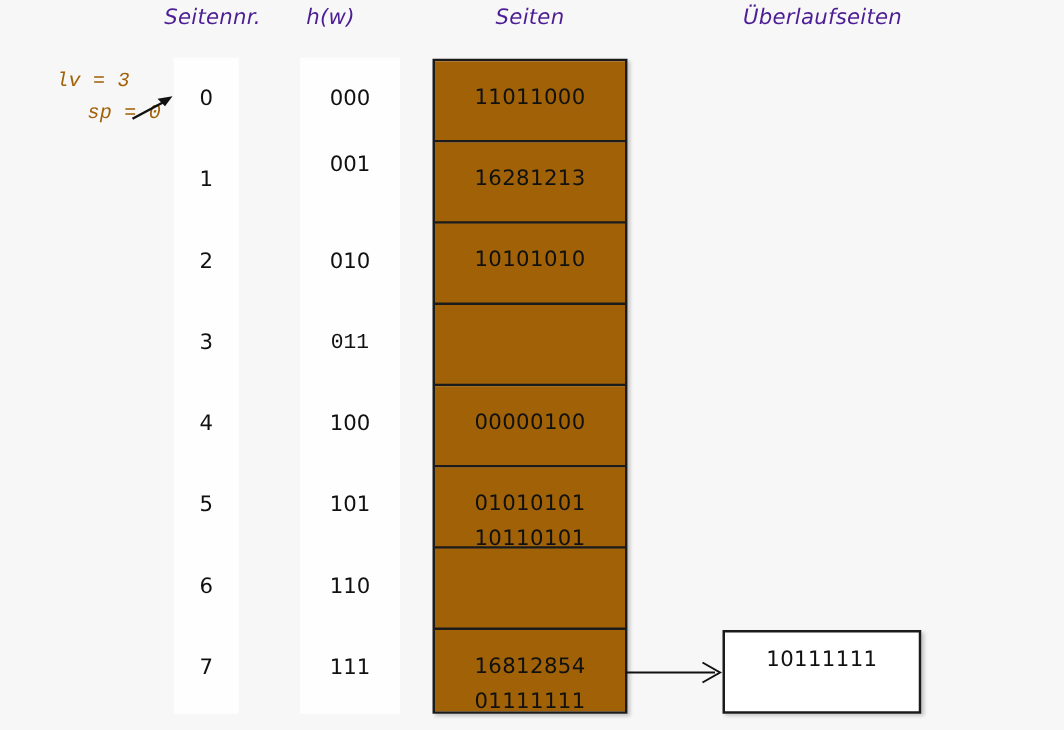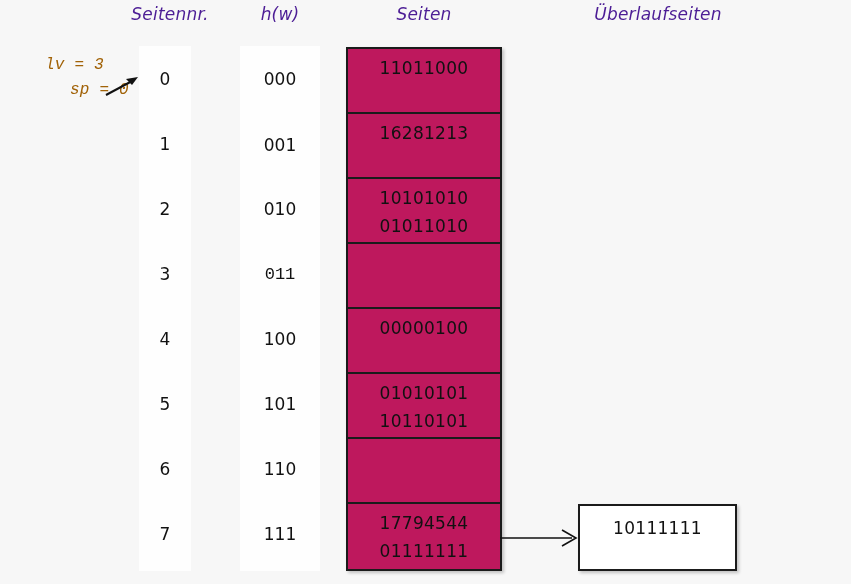--- a/index.html
+++ b/index.html
@@ -25,21 +25,21 @@
   .col-header {
     position: absolute;
     font-style: italic;
     font-size: 17px;
     font-weight: 500;
     color: #4c1d95;
     white-space: nowrap;
     letter-spacing: 0.2px;
   }
   #hdr-seitennr { left: 124px; top: 4px; width: 92px; text-align: center; }
-  #hdr-hw       { left: 245px; top: 4px; width: 70px; text-align: center; }
+  #hdr-hw       { left: 245px; top: 4px; width: 70px; text-align: left; }
   #hdr-seiten   { left: 378px; top: 4px; width: 92px; text-align: center; }
   #hdr-ueber    { left: 578px; top: 4px; width: 160px; text-align: center; }
 
   
   .param {
     position: absolute;
     font-style: italic;
     font-size: 16px;
     color: #a16207;
     white-space: nowrap;
@@ -87,22 +87,22 @@
     width: 156px;
     border: 2px solid #1b1b1b;
     box-sizing: border-box;
     background: #ffffff;
     box-shadow: 2px 2px 3px rgba(0,0,0,0.22);
   }
   .page-cell {
     height: 65px;
     box-sizing: border-box;
     border-bottom: 2px solid #1b1b1b;
-    background: #be185d;
-    padding-top: 5px;
+    background: #a16207;
+    padding-top: 15px;
     overflow: hidden;
   }
   .page-cell:last-child { border-bottom: none; }
   .entry {
     font-size: 17px;
     text-align: center;
     line-height: 28px;
     color: #111111;
     letter-spacing: 0.3px;
   }
@@ -148,21 +148,21 @@
     <polygon points="34,5 22,7 28,13" fill="#111111"></polygon>
   </svg>
 
   <div class="col-strip" id="strip-seitennr"></div>
   <div class="col-strip" id="strip-hw"></div>
 
   <div id="labels-layer">
       <div class="row-label idx-label" style="top: 47px;">0</div>
       <div class="row-label hw-label" style="top: 47px;">000</div>
       <div class="row-label idx-label" style="top: 112px;">1</div>
-      <div class="row-label hw-label" style="top: 113px;">001</div>
+      <div class="row-label hw-label" style="top: 100px;">001</div>
       <div class="row-label idx-label" style="top: 177px;">2</div>
       <div class="row-label hw-label" style="top: 177px;">010</div>
       <div class="row-label idx-label" style="top: 242px;">3</div>
       <div class="row-label hw-label" style="top: 242px; font-family: Liberation Mono, monospace;">011</div>
       <div class="row-label idx-label" style="top: 307px;">4</div>
       <div class="row-label hw-label" style="top: 307px;">100</div>
       <div class="row-label idx-label" style="top: 372px;">5</div>
       <div class="row-label hw-label" style="top: 372px;">101</div>
       <div class="row-label idx-label" style="top: 437px;">6</div>
       <div class="row-label hw-label" style="top: 437px;">110</div>
@@ -172,33 +172,32 @@
 
   <div id="pages-table">
       <div class="page-cell">
         <div class="entry">11011000</div>
       </div>
       <div class="page-cell">
         <div class="entry">16281213</div>
       </div>
       <div class="page-cell">
         <div class="entry">10101010</div>
-        <div class="entry">01011010</div>
       </div>
       <div class="page-cell"></div>
       <div class="page-cell">
         <div class="entry">00000100</div>
       </div>
       <div class="page-cell">
         <div class="entry">01010101</div>
         <div class="entry">10110101</div>
       </div>
       <div class="page-cell"></div>
       <div class="page-cell">
-        <div class="entry">17794544</div>
+        <div class="entry">16812854</div>
         <div class="entry">01111111</div>
       </div>
     </div>
 
   <svg id="overflow-arrow" viewBox="0 0 84 36">
     <line x1="0" y1="18" x2="72" y2="18" stroke="#111111" stroke-width="1.6"></line>
     <polyline points="62,10 76,18 62,26" fill="none" stroke="#111111" stroke-width="1.6"></polyline>
   </svg>
 
   <div id="overflow-box">

